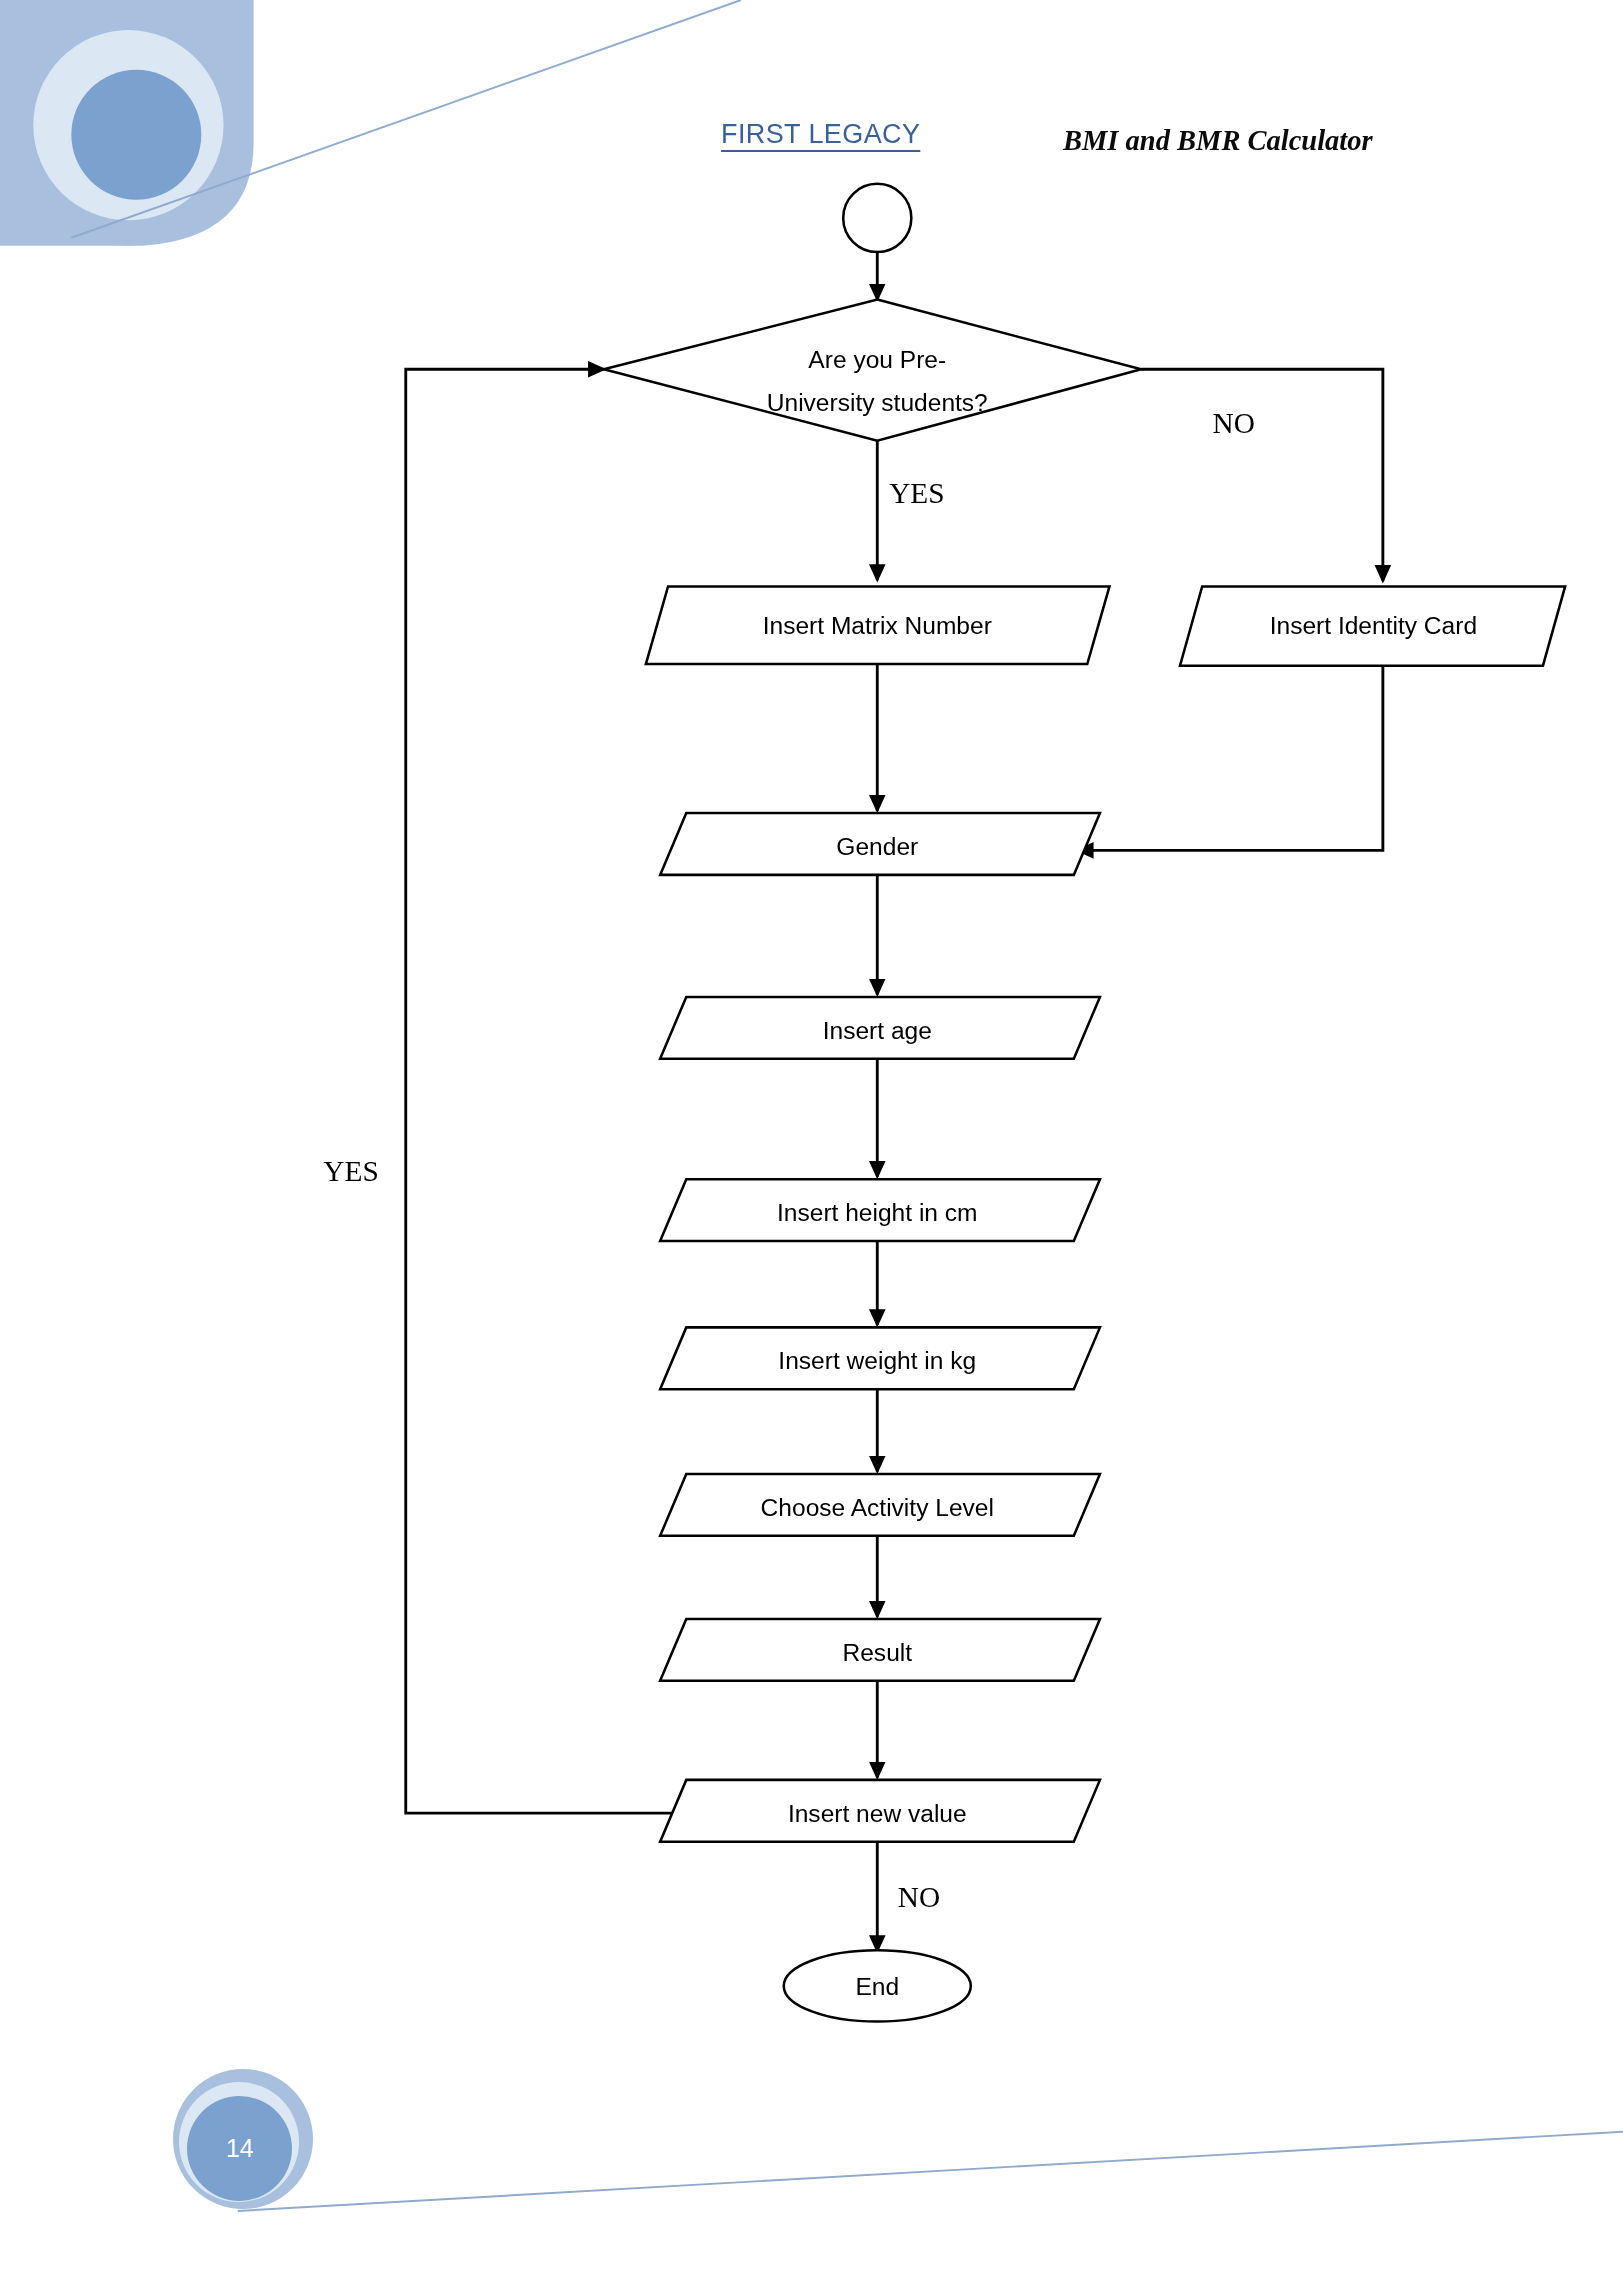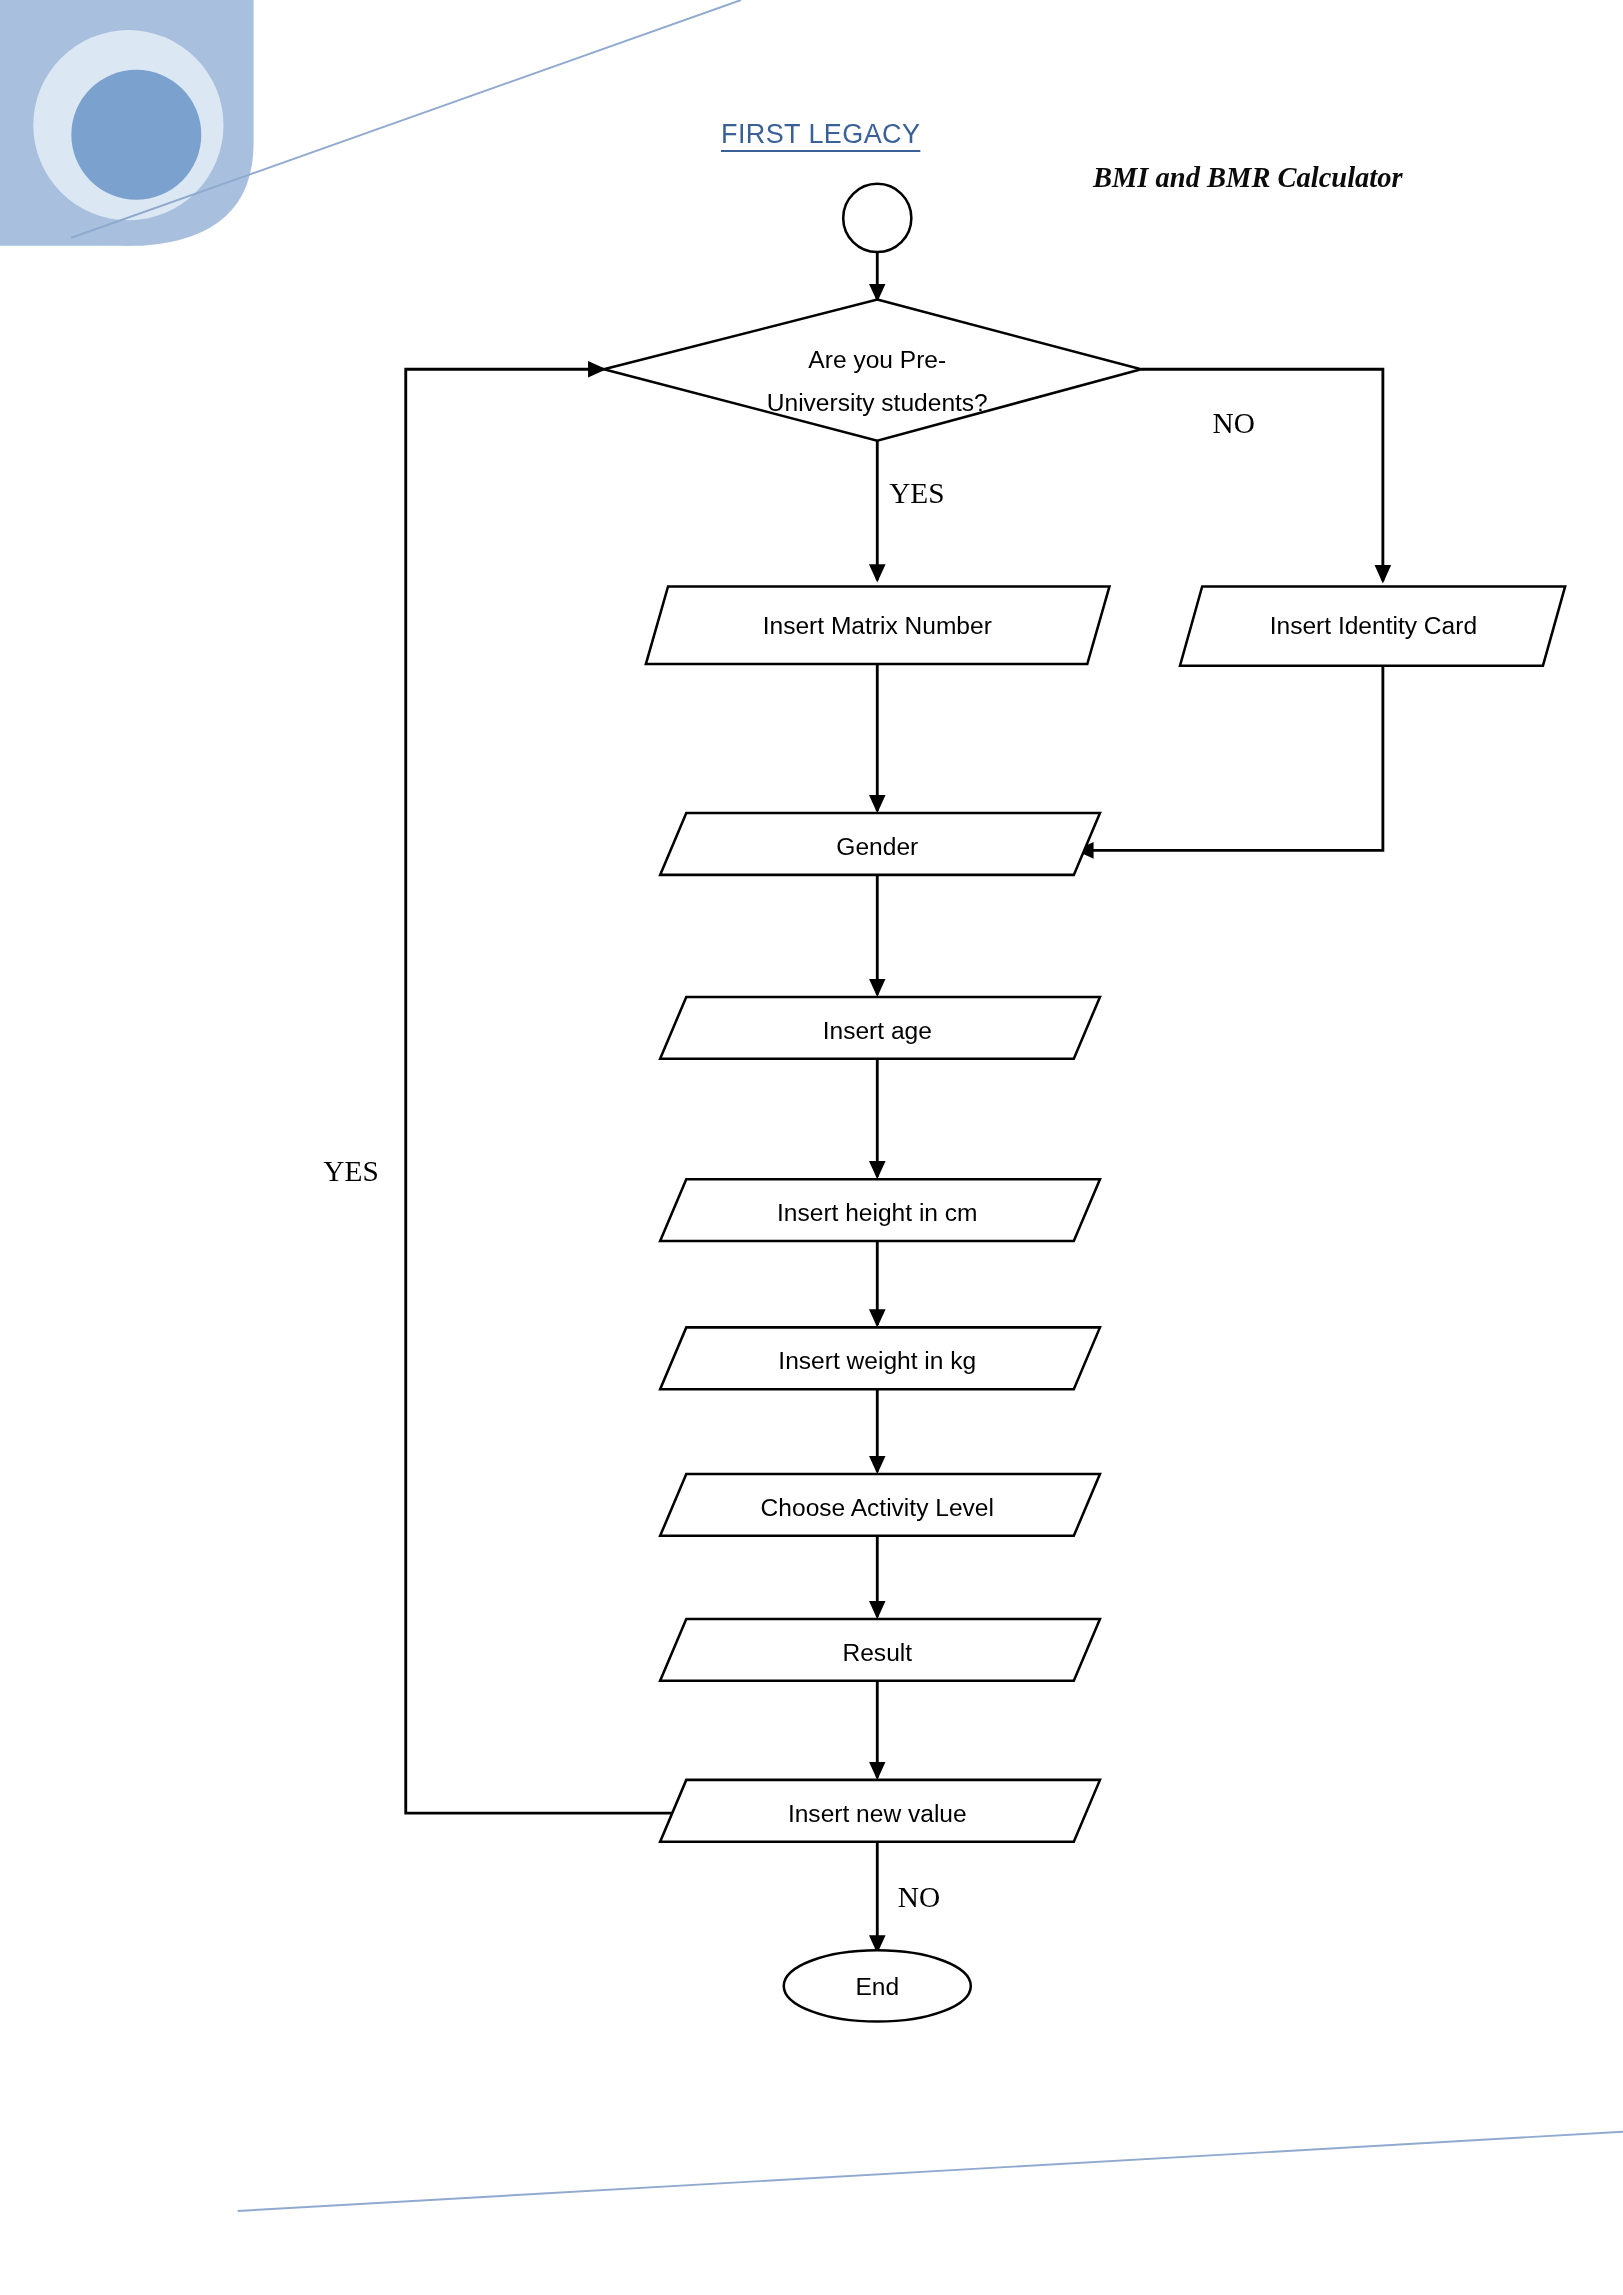--- a/index.html
+++ b/index.html
@@ -40,29 +40,28 @@
     color: #3a6098;
     letter-spacing: 0.4px;
     text-decoration: underline;
     text-underline-offset: 7.1px;
     text-decoration-thickness: 2.4px;
     white-space: nowrap;
     margin-top: 30px;
   }
   #header-doc-title {
     position: absolute;
-    left: 1093px;
+    left: 1063px;
     top: 125px;
     font-family: "Liberation Serif", serif;
     font-weight: bold;
     font-style: italic;
     font-size: 28.5px;
     color: #0b0b0b;
     white-space: nowrap;
-    margin-top: 37px;
   }
 
   
   #page-number-badge {
     position: absolute;
     left: 173px;
     top: 2069px;
     width: 140px;
     height: 140px;
   }
@@ -240,15 +239,21 @@
       <polygon class="shape" points="866,2246 1388,2246 1355,2324 833,2324"></polygon>
       <text class="node-label" x="1107" y="2299" text-anchor="middle">Insert new value</text>
     </g>
 
     <g>
       <ellipse class="shape" cx="1107" cy="2506" rx="118" ry="45"></ellipse>
       <text class="node-label" x="1107" y="2518" text-anchor="middle">End</text>
     </g>
   </svg>
 
+  <div id="page-number-badge">
+    <div class="ring ring-outer"></div>
+    <div class="ring ring-mid"></div>
+    <div class="ring ring-inner"></div>
+    <div id="page-number-label">14</div>
+  </div>
 
 </div>
 
 
 </body></html>

